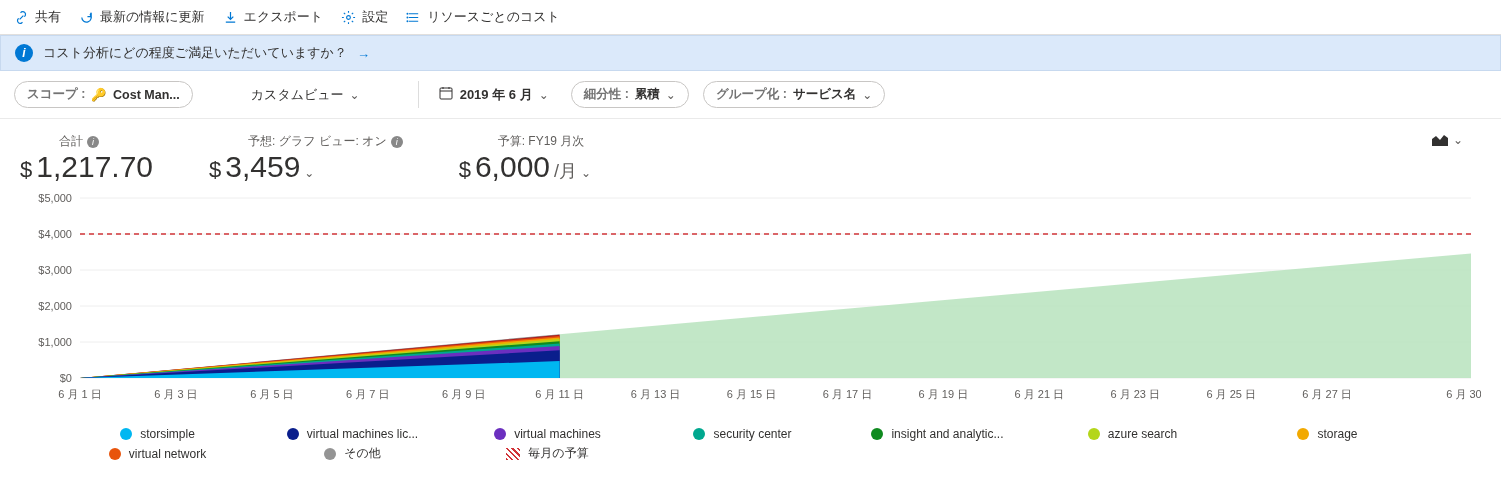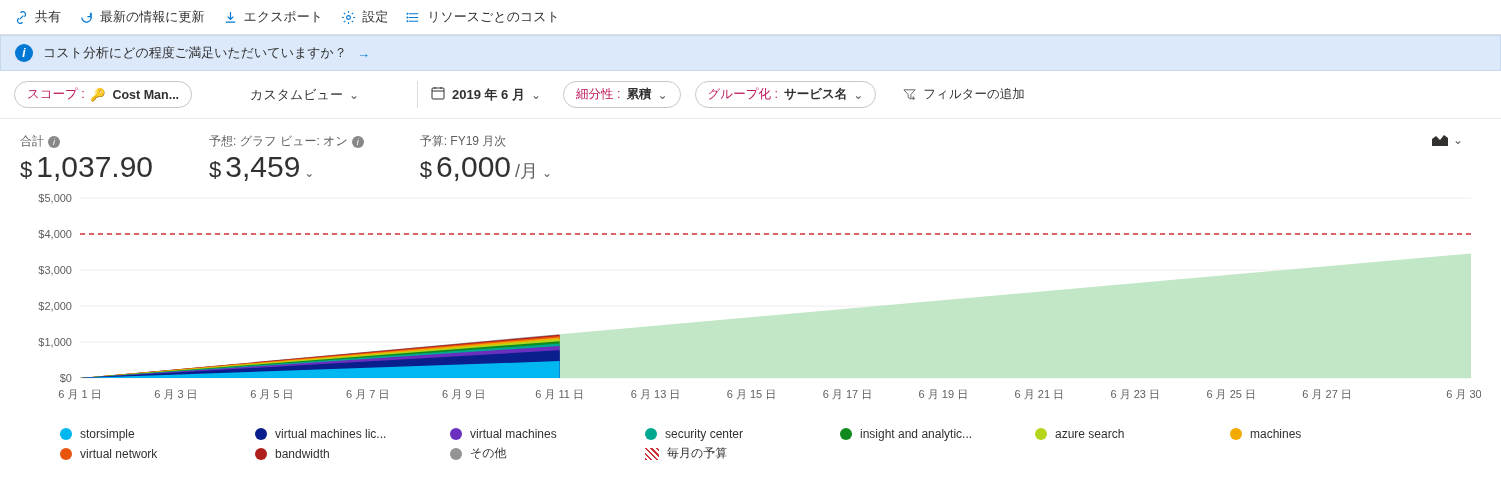--- a/index.html
+++ b/index.html
@@ -5,38 +5,38 @@
 * { box-sizing: border-box; margin: 0; padding: 0; }
 body { font-family: "Segoe UI","Yu Gothic UI","Meiryo",sans-serif; font-size: 13px; color: #323130; background: #fff; width: 1501px; }
 .toolbar { display: flex; align-items: center; gap: 18px; padding: 8px 14px; border-bottom: 1px solid #e1dfdd; text-align: center; }
 .toolbar-item { display: flex; align-items: center; gap: 6px; color: #323130; cursor: pointer; }
 .toolbar-item svg { width: 15px; height: 15px; }
 .banner { display: flex; align-items: center; gap: 10px; background: #dbe9fa; padding: 8px 14px; border: 1px solid #c7d9ef; }
 .banner .info-icon { width: 18px; height: 18px; border-radius: 50%; background: #0078d4; color: #fff; font-size: 12px; font-weight: bold; display: flex; align-items: center; justify-content: center; font-style: italic; }
 .banner a { color: #0078d4; text-decoration: none; }
 .filters { display: flex; align-items: center; gap: 14px; padding: 10px 14px; border-bottom: 1px solid #eaeaea; }
 .pill { display: flex; align-items: center; gap: 6px; border: 1px solid #c8c6c4; border-radius: 14px; padding: 4px 12px; background: #fff; cursor: pointer; font-size: 12.5px; white-space: nowrap; }
-.pill .label { color: #be185d; }
+.pill .label { color: #737373; font-weight: bold; }
 .pill .value { font-weight: 600; }
 .pill-plain { display: flex; align-items: center; gap: 6px; padding: 4px 8px; cursor: pointer; font-size: 13px; margin-left: 36px; }
 .key-icon { color: #f2c811; }
 .metrics { display: flex; align-items: flex-start; gap: 56px; padding: 14px 20px 4px; }
-.metric .mlabel { font-size: 12px; color: #605e5c; display: flex; align-items: center; gap: 4px; }
+.metric .mlabel { font-size: 12px; color: #605e5c; display: flex; align-items: center; gap: 4px; margin-left: 39px; }
 .metric .mvalue { font-size: 30px; font-weight: 400; display: flex; align-items: baseline; gap: 4px; }
 .metric .mvalue .cur { font-size: 22px; }
 .metric .mvalue .suffix { font-size: 18px; color: #605e5c; }
 .mini-info { width: 12px; height: 12px; border-radius: 50%; background: #888; color: #fff; font-size: 9px; display: inline-flex; align-items: center; justify-content: center; font-style: italic; }
 .chevron-sm { font-size: 12px; color: #605e5c; }
 .chart-type-toggle { margin-left: auto; margin-right: 18px; display: flex; align-items: center; gap: 4px; cursor: pointer; }
 .chart-wrap { position: relative; padding: 0 20px 12px; }
 svg.chart { width: 100%; height: 220px; }
 .gridline { stroke: #eee; stroke-width: 1; }
 .budget-line { stroke: #d13438; stroke-width: 1.5; stroke-dasharray: 5 4; }
 .legend { display: flex; flex-wrap: wrap; gap: 4px 0; padding: 4px 60px 10px; font-size: 12px; }
-.legend-item { display: flex; align-items: center; gap: 8px; width: 195px; cursor: pointer; }
+.legend-item { display: flex; align-items: center; gap: 8px; width: 195px; cursor: pointer; justify-content: center; }
 .swatch { width: 12px; height: 12px; border-radius: 50%; flex: none; }
 .swatch-sq { width: 12px; height: 12px; flex: none; }
 .swatch-hatch { width: 14px; height: 12px; flex: none; background: repeating-linear-gradient(45deg,#d13438 0 1.5px,transparent 1.5px 4px); }
 .cal-icon svg { width: 16px; height: 16px; }
 </style>
 </head>
 <body>
 
 <div class="toolbar">
   <div class="toolbar-item">
@@ -84,56 +84,49 @@
 <div class="filters">
   <div class="pill">
     <span class="label">スコープ :</span>
     <span class="key-icon">🔑</span>
     <span class="value">Cost Man...</span>
   </div>
   <div class="pill-plain">
     <span class="value">カスタムビュー</span>
     <span class="chevron-sm">⌄</span>
   </div>
-  <div class="pill-plain" style="border-left:1px solid #ddd;padding-left:12px;">
+  <div class="pill-plain" style="border-left:1px solid #ddd;padding-left:19px;">
     <span class="cal-icon"><svg viewBox="0 0 16 16">
           <rect x="2" y="3" width="12" height="11" rx="1" stroke="#323130" fill="none"></rect>
           <path d="M2 6h12M5 2v2M11 2v2" stroke="#323130"></path>
         </svg></span>
     <span class="value" style="font-weight:600">2019 年 6 月</span>
     <span class="chevron-sm">⌄</span>
   </div>
   <div class="pill">
     <span class="label">細分性 :</span>
     <span class="value">累積</span>
     <span class="chevron-sm">⌄</span>
   </div>
   <div class="pill">
     <span class="label">グループ化 :</span>
     <span class="value">サービス名</span>
     <span class="chevron-sm">⌄</span>
   </div>
-  <div class="pill" style="border:none;">
-    <svg width="15" height="15" viewBox="0 0 16 16">
-        <path d="M2 3h12l-4.5 5v5l-3-2v-3z" stroke="#605e5c" fill="none"></path>
-        <path d="M12 10v4M10 12h4" stroke="#605e5c"></path>
-      </svg>
-    <span>フィルターの追加</span>
-  </div>
 </div>
 
 <div class="metrics">
   <div class="metric">
     <div class="mlabel">
         <span>合計</span> 
         <span class="mini-info">i</span>
       </div>
     <div class="mvalue">
         <span class="cur">$</span>
-        <span>1,037.90</span>
+        <span>1,217.70</span>
       </div>
   </div>
   <div class="metric">
     <div class="mlabel">
         <span>予想: グラフ ビュー: オン</span> 
         <span class="mini-info">i</span>
       </div>
     <div class="mvalue">
         <span class="cur">$</span>
         <span>3,459</span>
@@ -223,31 +216,27 @@
     <div class="legend-item">
       <span class="swatch" style="background: rgb(15, 138, 31);"></span>
       <span>insight and analytic...</span>
     </div>
     <div class="legend-item">
       <span class="swatch" style="background: rgb(180, 214, 26);"></span>
       <span>azure search</span>
     </div>
     <div class="legend-item">
       <span class="swatch" style="background: rgb(242, 169, 0);"></span>
-      <span>machines</span>
+      <span>storage</span>
     </div>
     <div class="legend-item">
       <span class="swatch" style="background: rgb(232, 84, 12);"></span>
       <span>virtual network</span>
     </div>
     <div class="legend-item">
-      <span class="swatch" style="background: rgb(176, 30, 30);"></span>
-      <span>bandwidth</span>
-    </div>
-    <div class="legend-item">
       <span class="swatch" style="background: rgb(148, 148, 148);"></span>
       <span>その他</span>
     </div>
     <div class="legend-item">
       <span class="swatch-hatch"></span>
       <span>毎月の予算</span>
     </div>
   </div>
 
 </body></html>

